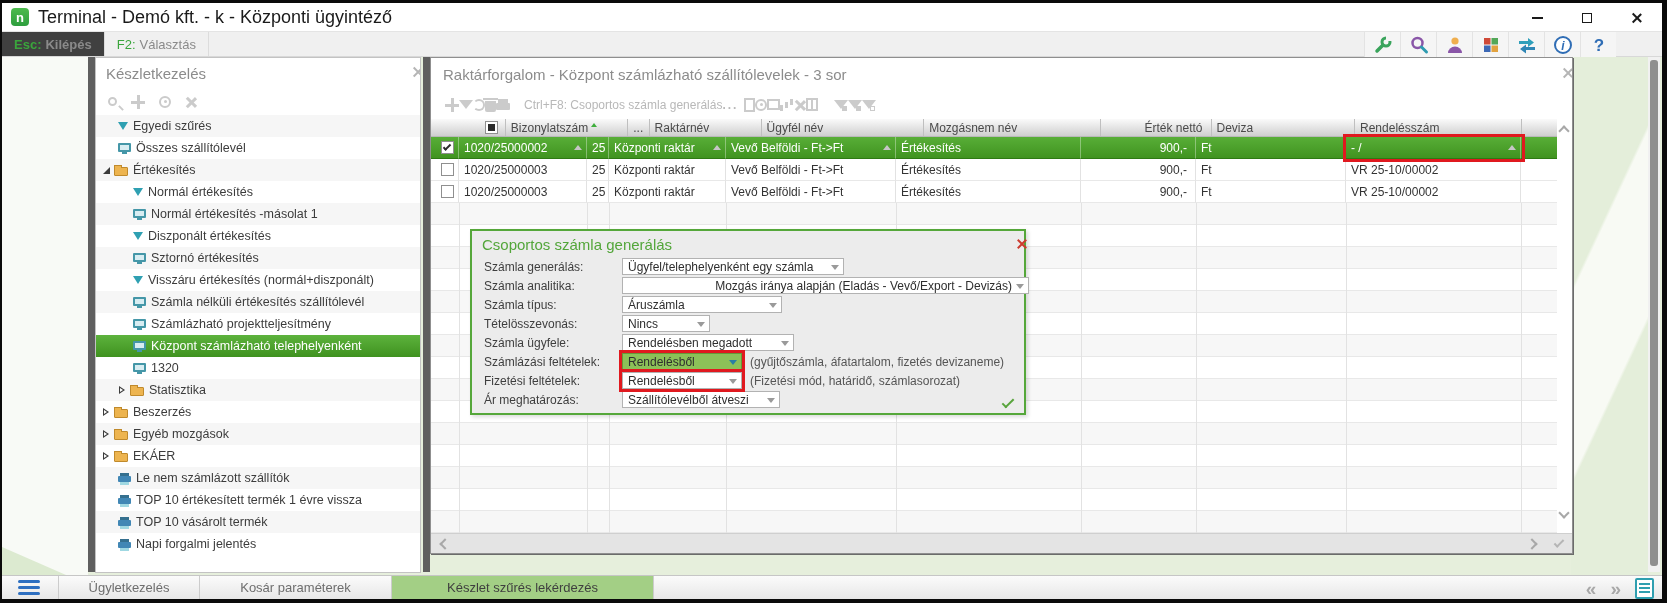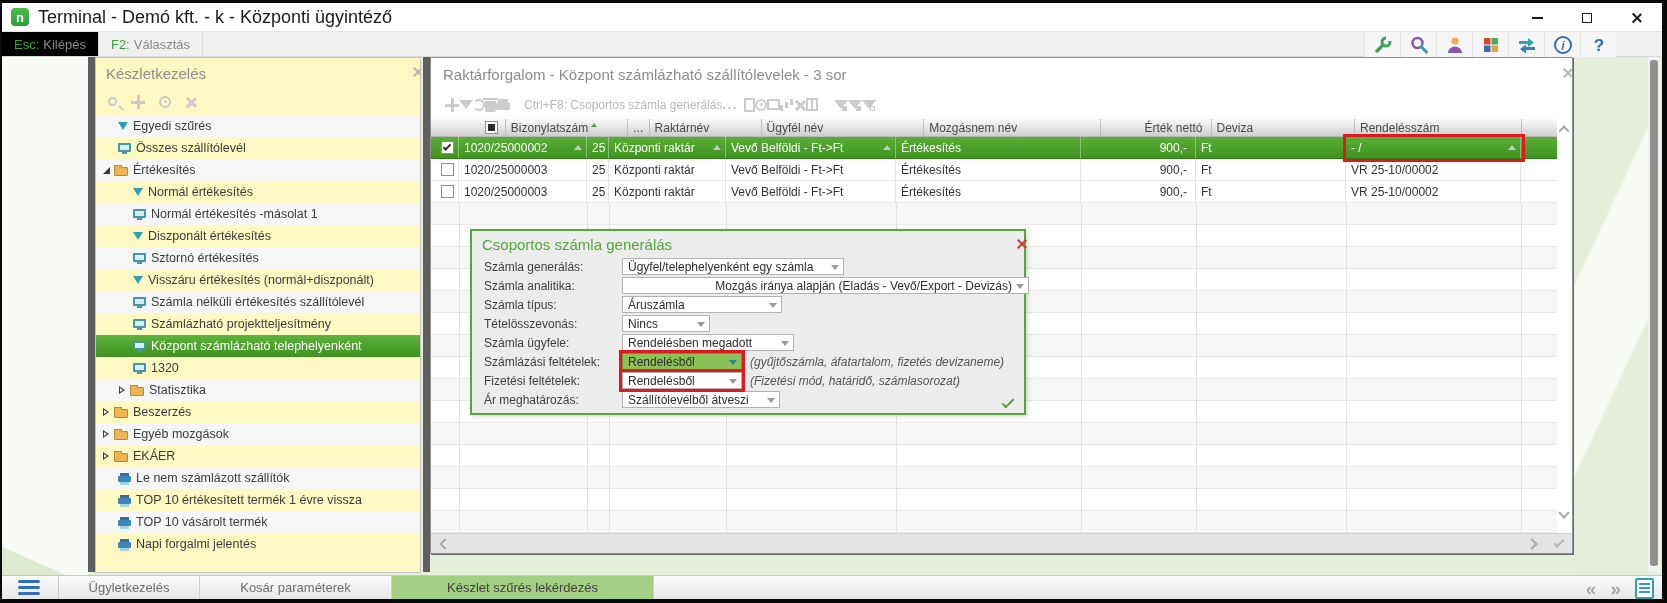--- a/index.html
+++ b/index.html
@@ -15,39 +15,39 @@
   .winbtn { width:50px; height:29px; display:flex; align-items:center; justify-content:center; }
   .winmin { width:11px; height:2px; background:#1a1a1a; }
   .winmax { width:10px; height:10px; border:1.5px solid #1a1a1a; }
   .xicon { position:relative; width:12px; height:12px; }
   .xicon::before, .xicon::after { content:""; position:absolute; left:5px; top:0; width:1.5px; height:12px; background:#1a1a1a; }
   .xicon::before { transform:rotate(45deg); } .xicon::after { transform:rotate(-45deg); }
 
   
   .menubar { position:absolute; left:0; top:29px; width:100%; height:25px; background:#f0f0f0; border-bottom:1px solid #d8d8d8; display:flex; align-items:stretch; font-size:13px; }
   .mb-item { display:flex; align-items:center; padding:0 12px; border-right:1px solid #dcdcdc; }
-  .mb-item.first { background:#000000; }
+  .mb-item.first { background:#404040;font-weight:bold; }
   .mb-key { color:#3aa53c; margin-right:4px; }
   .mb-label { color:#8a8a8a; }
   .mb-icons { position:absolute; right:46px; top:0; height:25px; display:flex; }
   .mb-icon { width:36px; height:25px; display:flex; align-items:center; justify-content:center; border-left:1px solid #e3e3e3; background:#f5f5f5; }
 
   
   .content { position:absolute; left:0; top:54px; width:100%; height:518px; background:#e6efdc; }
   .deco-left { position:absolute; left:0; top:0; width:86px; height:100%; background:#f8faf6; }
   .deco-left::after { content:""; position:absolute; left:0; bottom:0; width:0; height:0; border-bottom:28px solid #dcead0; border-right:64px solid transparent; }
   .deco-right { position:absolute; left:1569px; right:14px; top:0; bottom:0; background:linear-gradient(115deg,#e4eeda 34%,#f8faf4 35%,#f8faf4 62%,#e4eeda 63%); }
   .splitter { position:absolute; top:0; width:7px; height:515px; background:#5f5f5f; }
 
   
   .vscroll { position:absolute; left:1646px; top:0; width:12px; height:515px; background:#f1f1f1; }
   .vscroll .thumb { position:absolute; left:2px; top:3px; width:8px; height:506px; background:#8f8f8f; border-radius:3px; }
 
   
-  .sidebar { position:absolute; left:93px; top:0; width:326px; height:516px; background:#fef9c3; border:1px solid #c3c3c3; overflow:hidden; }
+  .sidebar { position:absolute; left:93px; top:0; width:326px; height:516px; background:#ffffff; border:1px solid #c3c3c3; overflow:hidden; }
   .sb-head { position:relative; height:30px; display:flex; align-items:center; }
   .sb-title { margin-left:10px; font-size:15px; color:#8c8c8c; }
   .sb-close { position:absolute; right:8px; top:8px; }
   .xicon.gray::before, .xicon.gray::after { background:#b5b5b5; }
   .sb-tools { height:27px; display:flex; align-items:center; gap:14px; padding-left:12px; }
   .tree { position:absolute; left:0; top:57px; right:0; bottom:0; font-size:12.5px; color:#3c3c3c; }
   .trow { height:22px; display:flex; align-items:center; }
   .trow:nth-child(odd) { background:#f6f6f6; }
   .trow.sel { background:linear-gradient(#5db33d,#3f921f); color:#fff; }
   .lv0 { padding-left:6px; } .lv1 { padding-left:22px; } .lv2 { padding-left:37px; }
@@ -140,21 +140,21 @@
   .dlg-close { position:absolute; right:8px; top:7px; }
   .xicon.red::before, .xicon.red::after { background:#cc3b2f; width:2px; }
   .frow { height:19px; display:flex; align-items:center; font-size:12px; color:#3e3e3e; padding-left:12px; }
   .flabel { width:138px; flex:none; }
   .dd { position:relative; height:17px; border:1px solid #b2b2b2; background:#fff; display:flex; align-items:center; padding:0 16px 0 5px; color:#2e2e2e; white-space:nowrap; overflow:hidden; flex:none; }
   .dd::after { content:""; position:absolute; right:4px; top:6px; width:0; height:0; border-left:4px solid transparent; border-right:4px solid transparent; border-top:5px solid #9a9a9a; }
   .dd.green { background:#8cc158; border-color:#649a38; }
   .dd.green::after { border-top-color:#2a7fa3; }
   .dd.ring { box-shadow:0 0 0 3px #e0191f; z-index:5; }
   .w1{width:222px;} .w2{width:407px;justify-content:flex-end;} .w3{width:160px;} .w4{width:88px;} .w5{width:172px;} .w6{width:120px;} .w8{width:158px;}
-  .fhint { margin-left:8px; color:#555; white-space:nowrap;font-style:italic; }
+  .fhint { margin-left:8px; color:#555; white-space:nowrap; }
   .dlg-ok { position:absolute; right:10px; bottom:8px; }
 
   
   .bottombar { position:absolute; left:0; top:572px; width:100%; height:24px; background:linear-gradient(#fbfbfb,#e7e7e7); border-top:1px solid #c6c6c6; display:flex; align-items:stretch; font-size:13px; color:#6e6e6e; }
   .burger { width:22px; height:15px; margin:4px 0 0 16px; display:flex; flex-direction:column; justify-content:space-between; }
   .burger i { height:3px; background:#2e6fc0; border-radius:2px; }
   .btab { display:flex; align-items:center; justify-content:center; border-right:1px solid #cccccc; padding:0 10px; }
   .btab.t1 { margin-left:18px; width:142px; border-left:1px solid #ccc; }
   .btab.t2 { width:192px; }
   .btab.t3 { width:262px; background:#a3cf85; color:#3f3f3f; }

